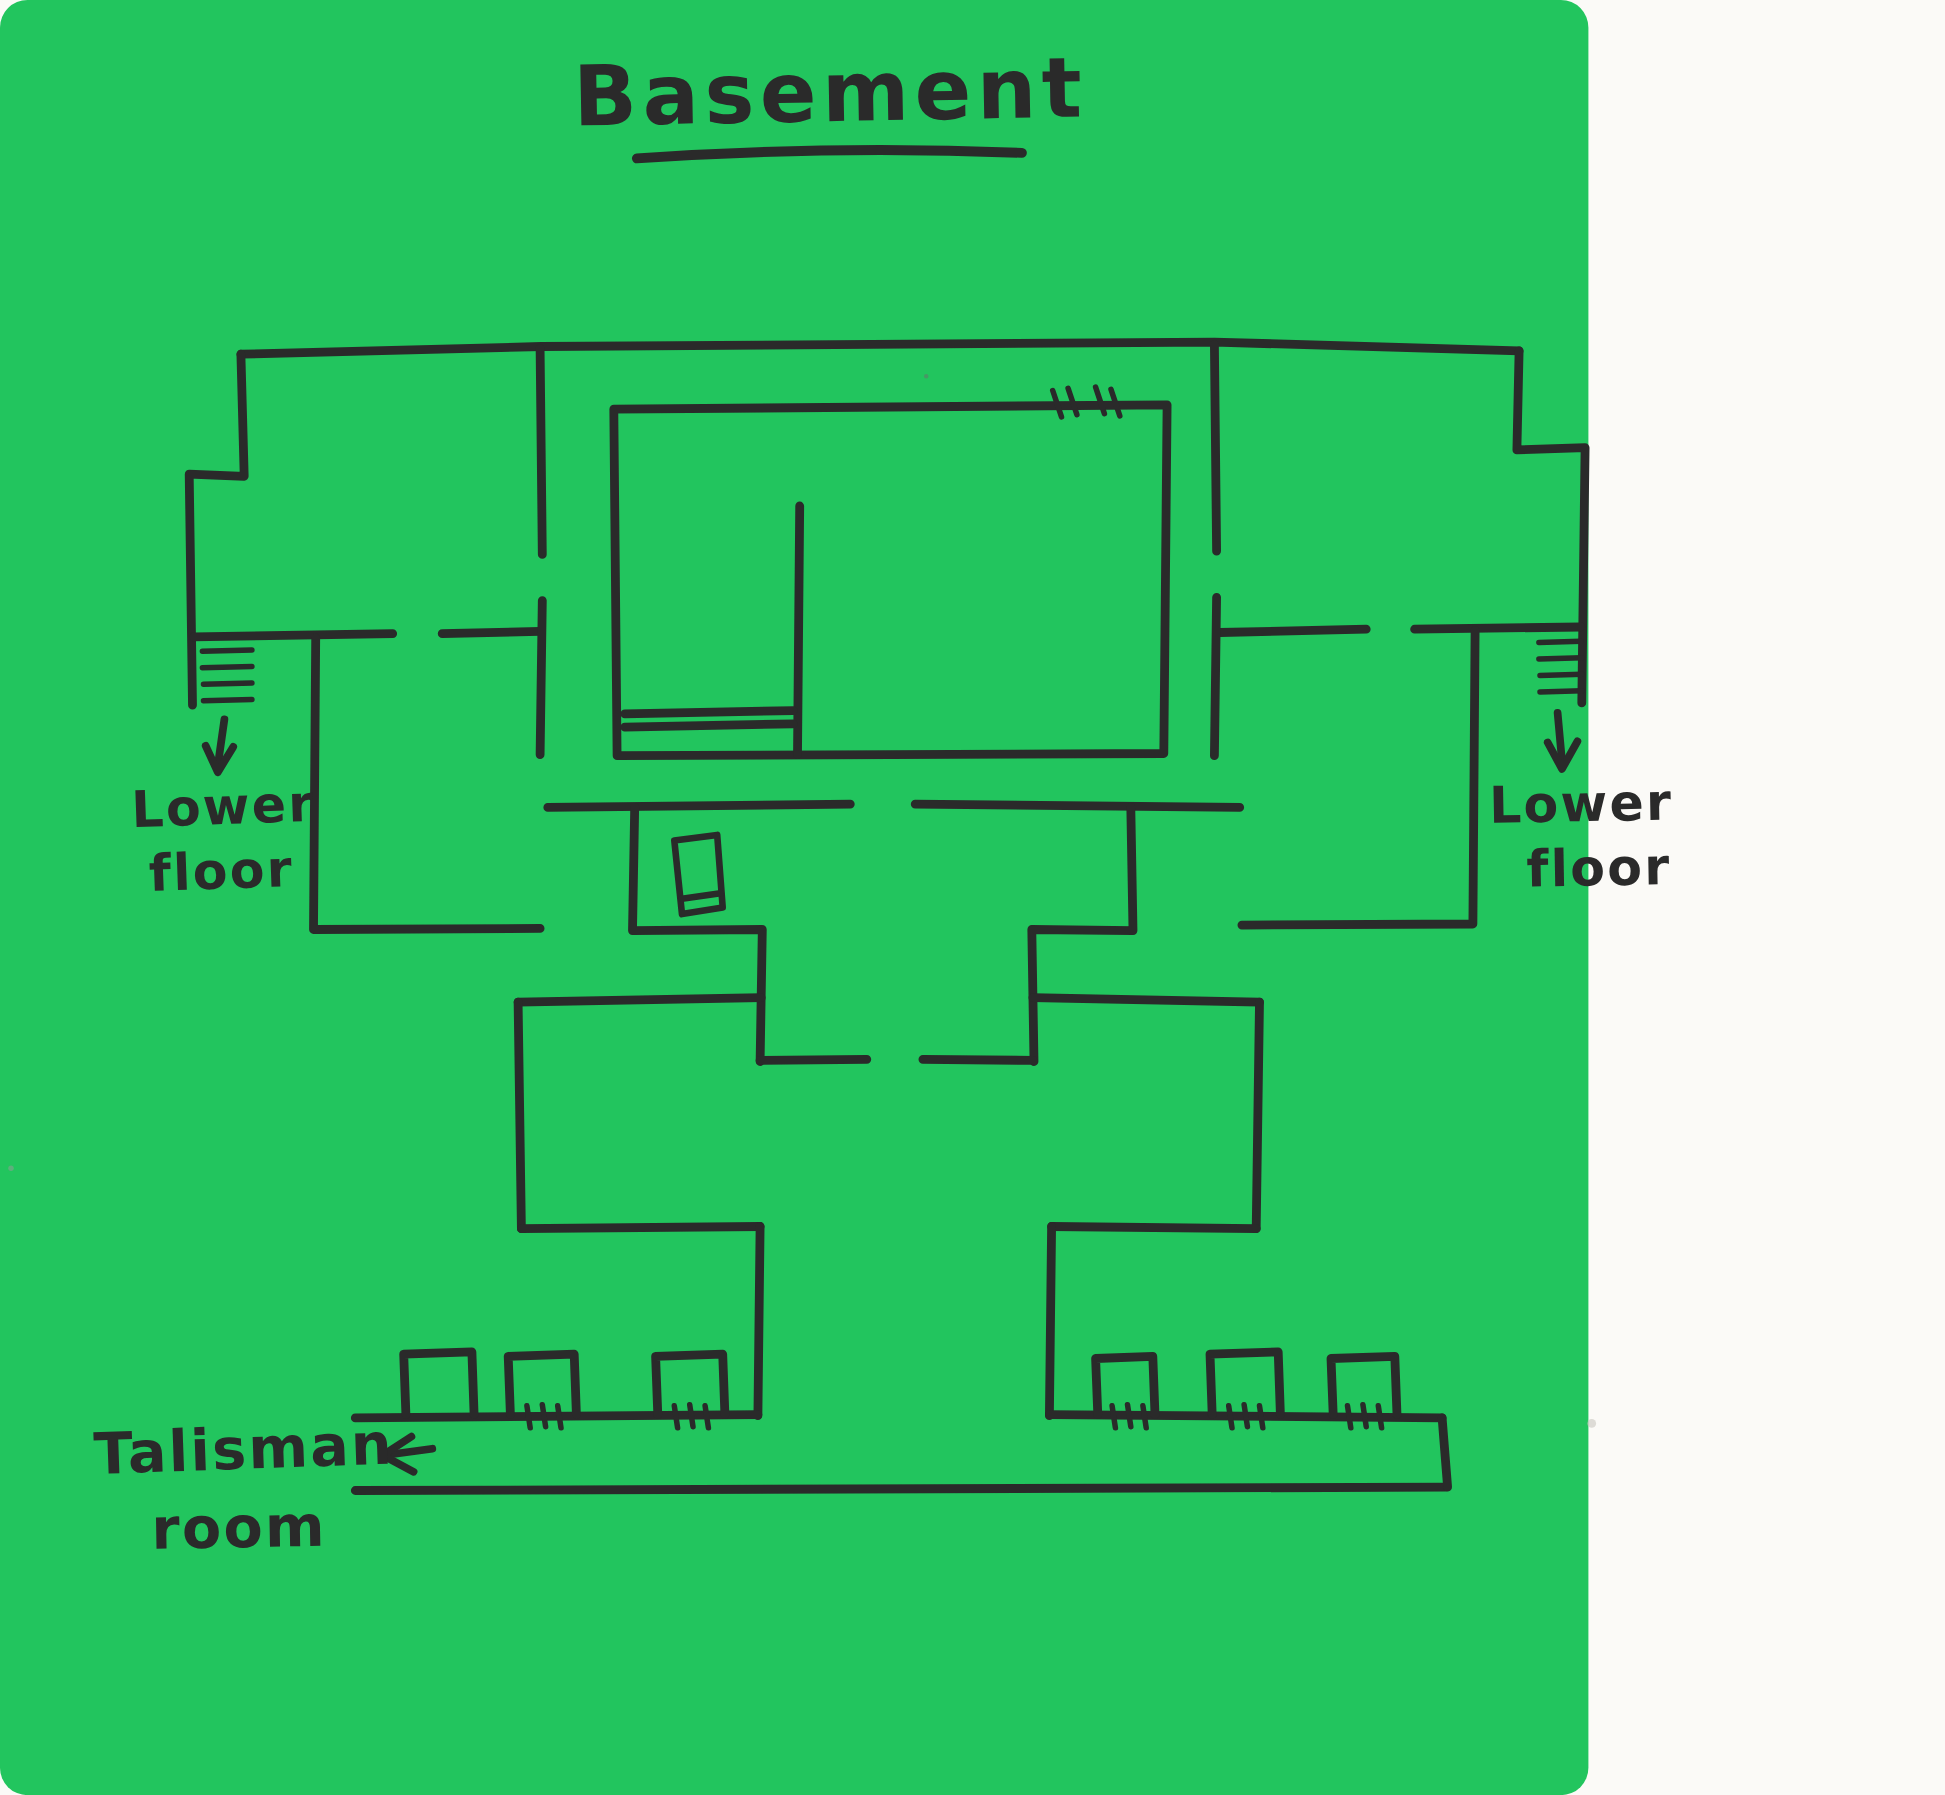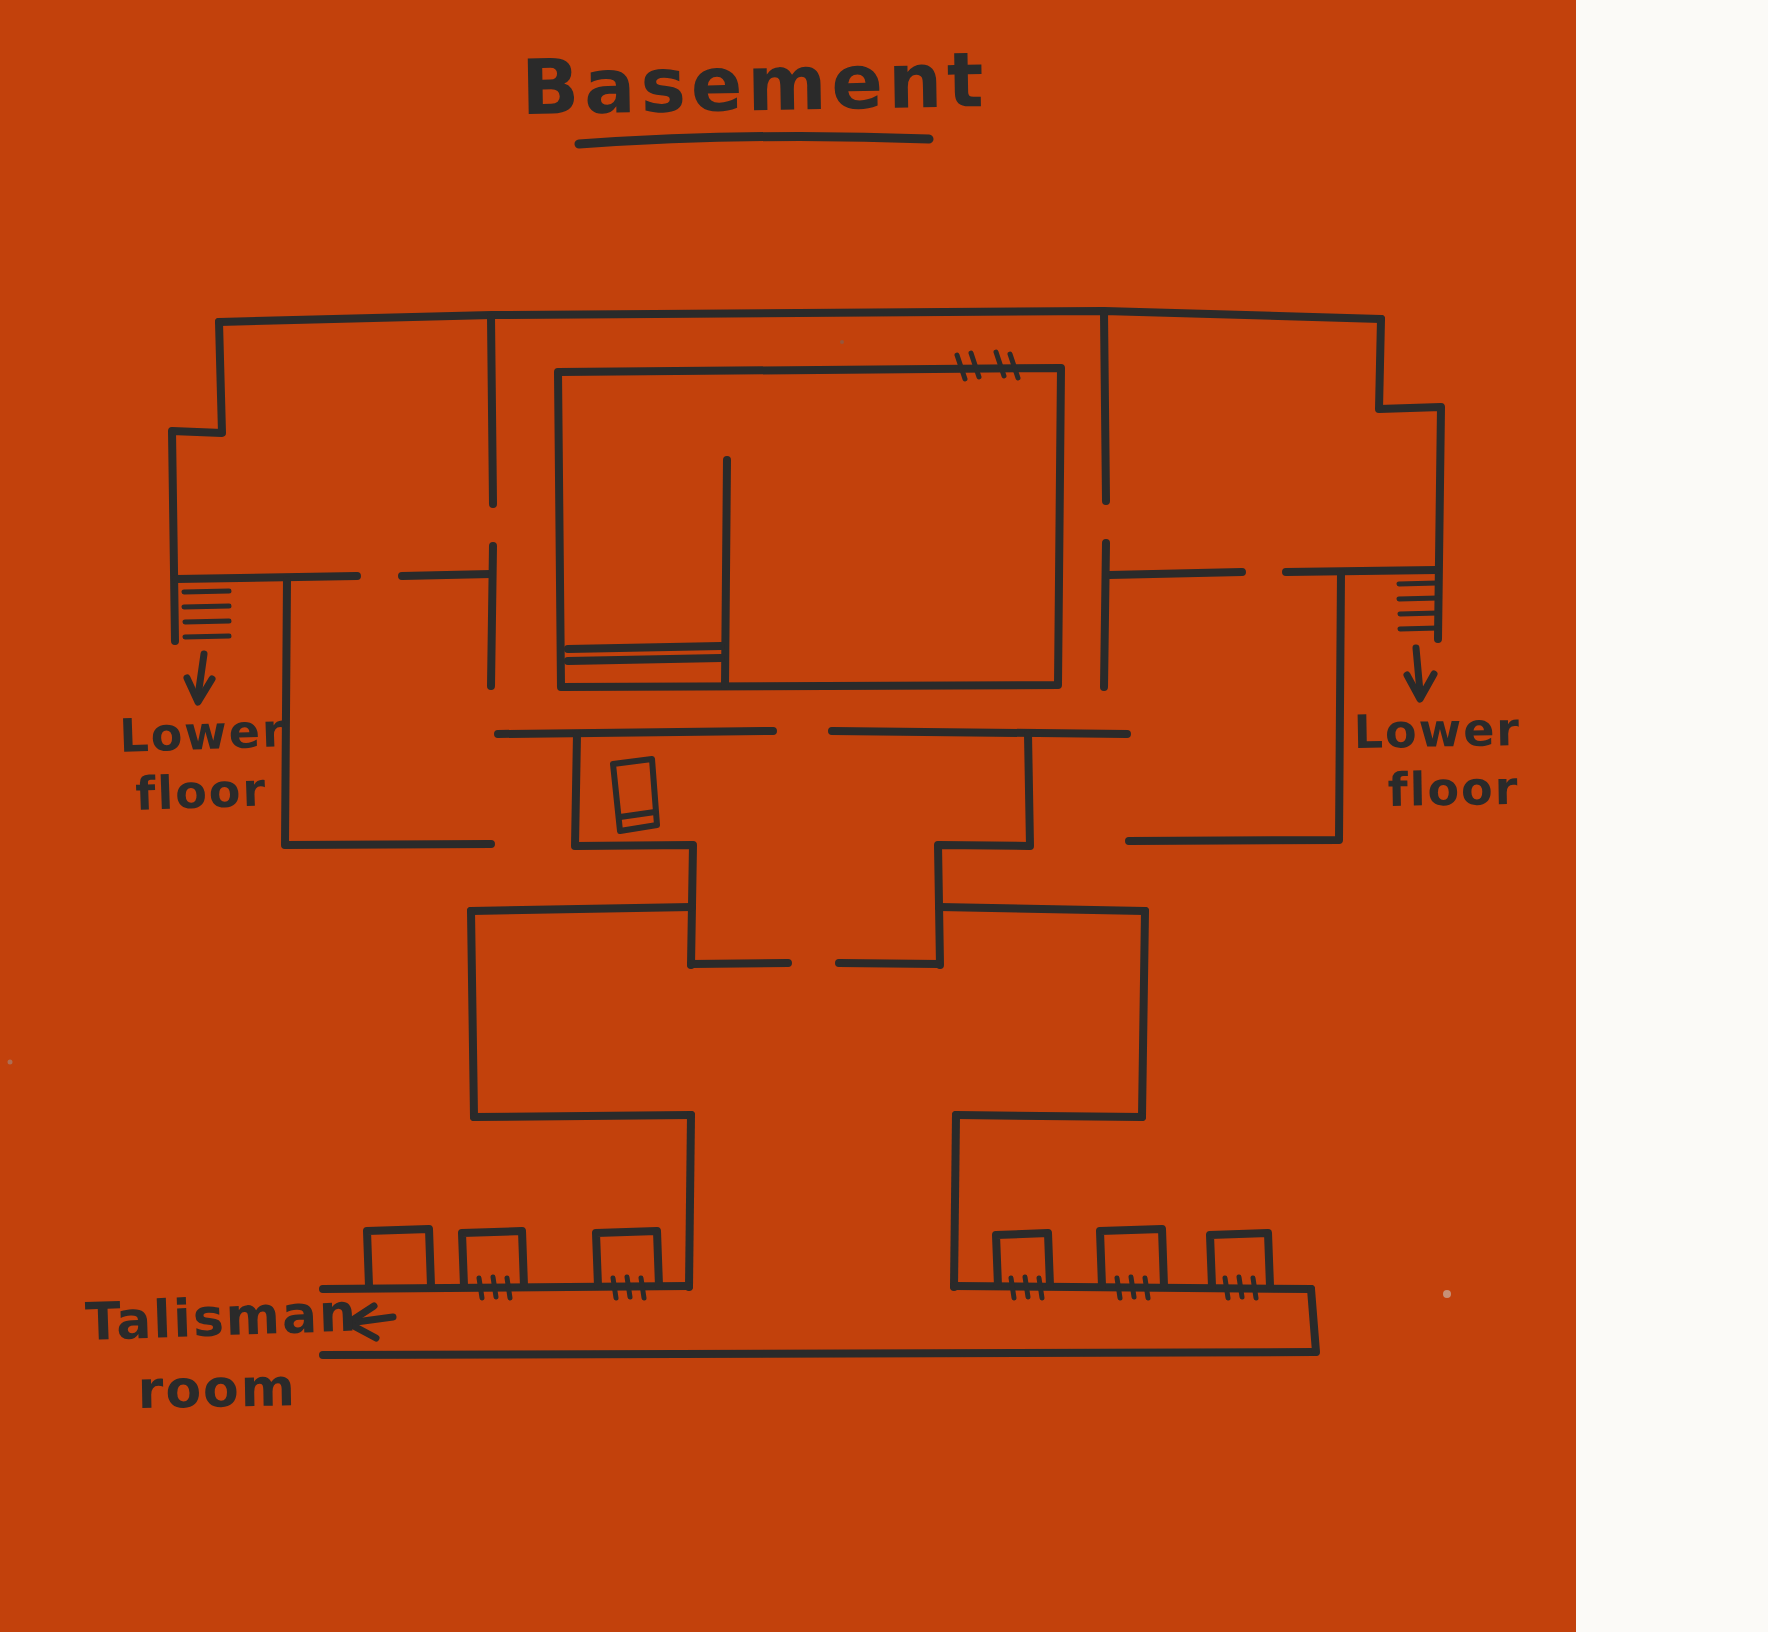--- a/index.html
+++ b/index.html
@@ -3,23 +3,24 @@
 <meta charset="utf-8">
 <style>
   html, body {
     margin: 0; padding: 0;
     width: 1768px; height: 1632px;
     background: #fbfaf7;
     overflow: hidden;
   }
   .page {
     position: relative;
-    width: 1576px; height: 1632px;
-    background: #c2410c;
+    width: 1444px; height: 1632px;
+    background: #22c55e;
     font-family: "DejaVu Sans", sans-serif;
+    border-radius: 25px;
   }
   svg.plan {
     position: absolute;
     left: 0; top: 0;
     width: 1768px; height: 1632px;
   }
   text {
     font-family: "DejaVu Sans", sans-serif;
     font-weight: bold;
     fill: #2a2a2a;

